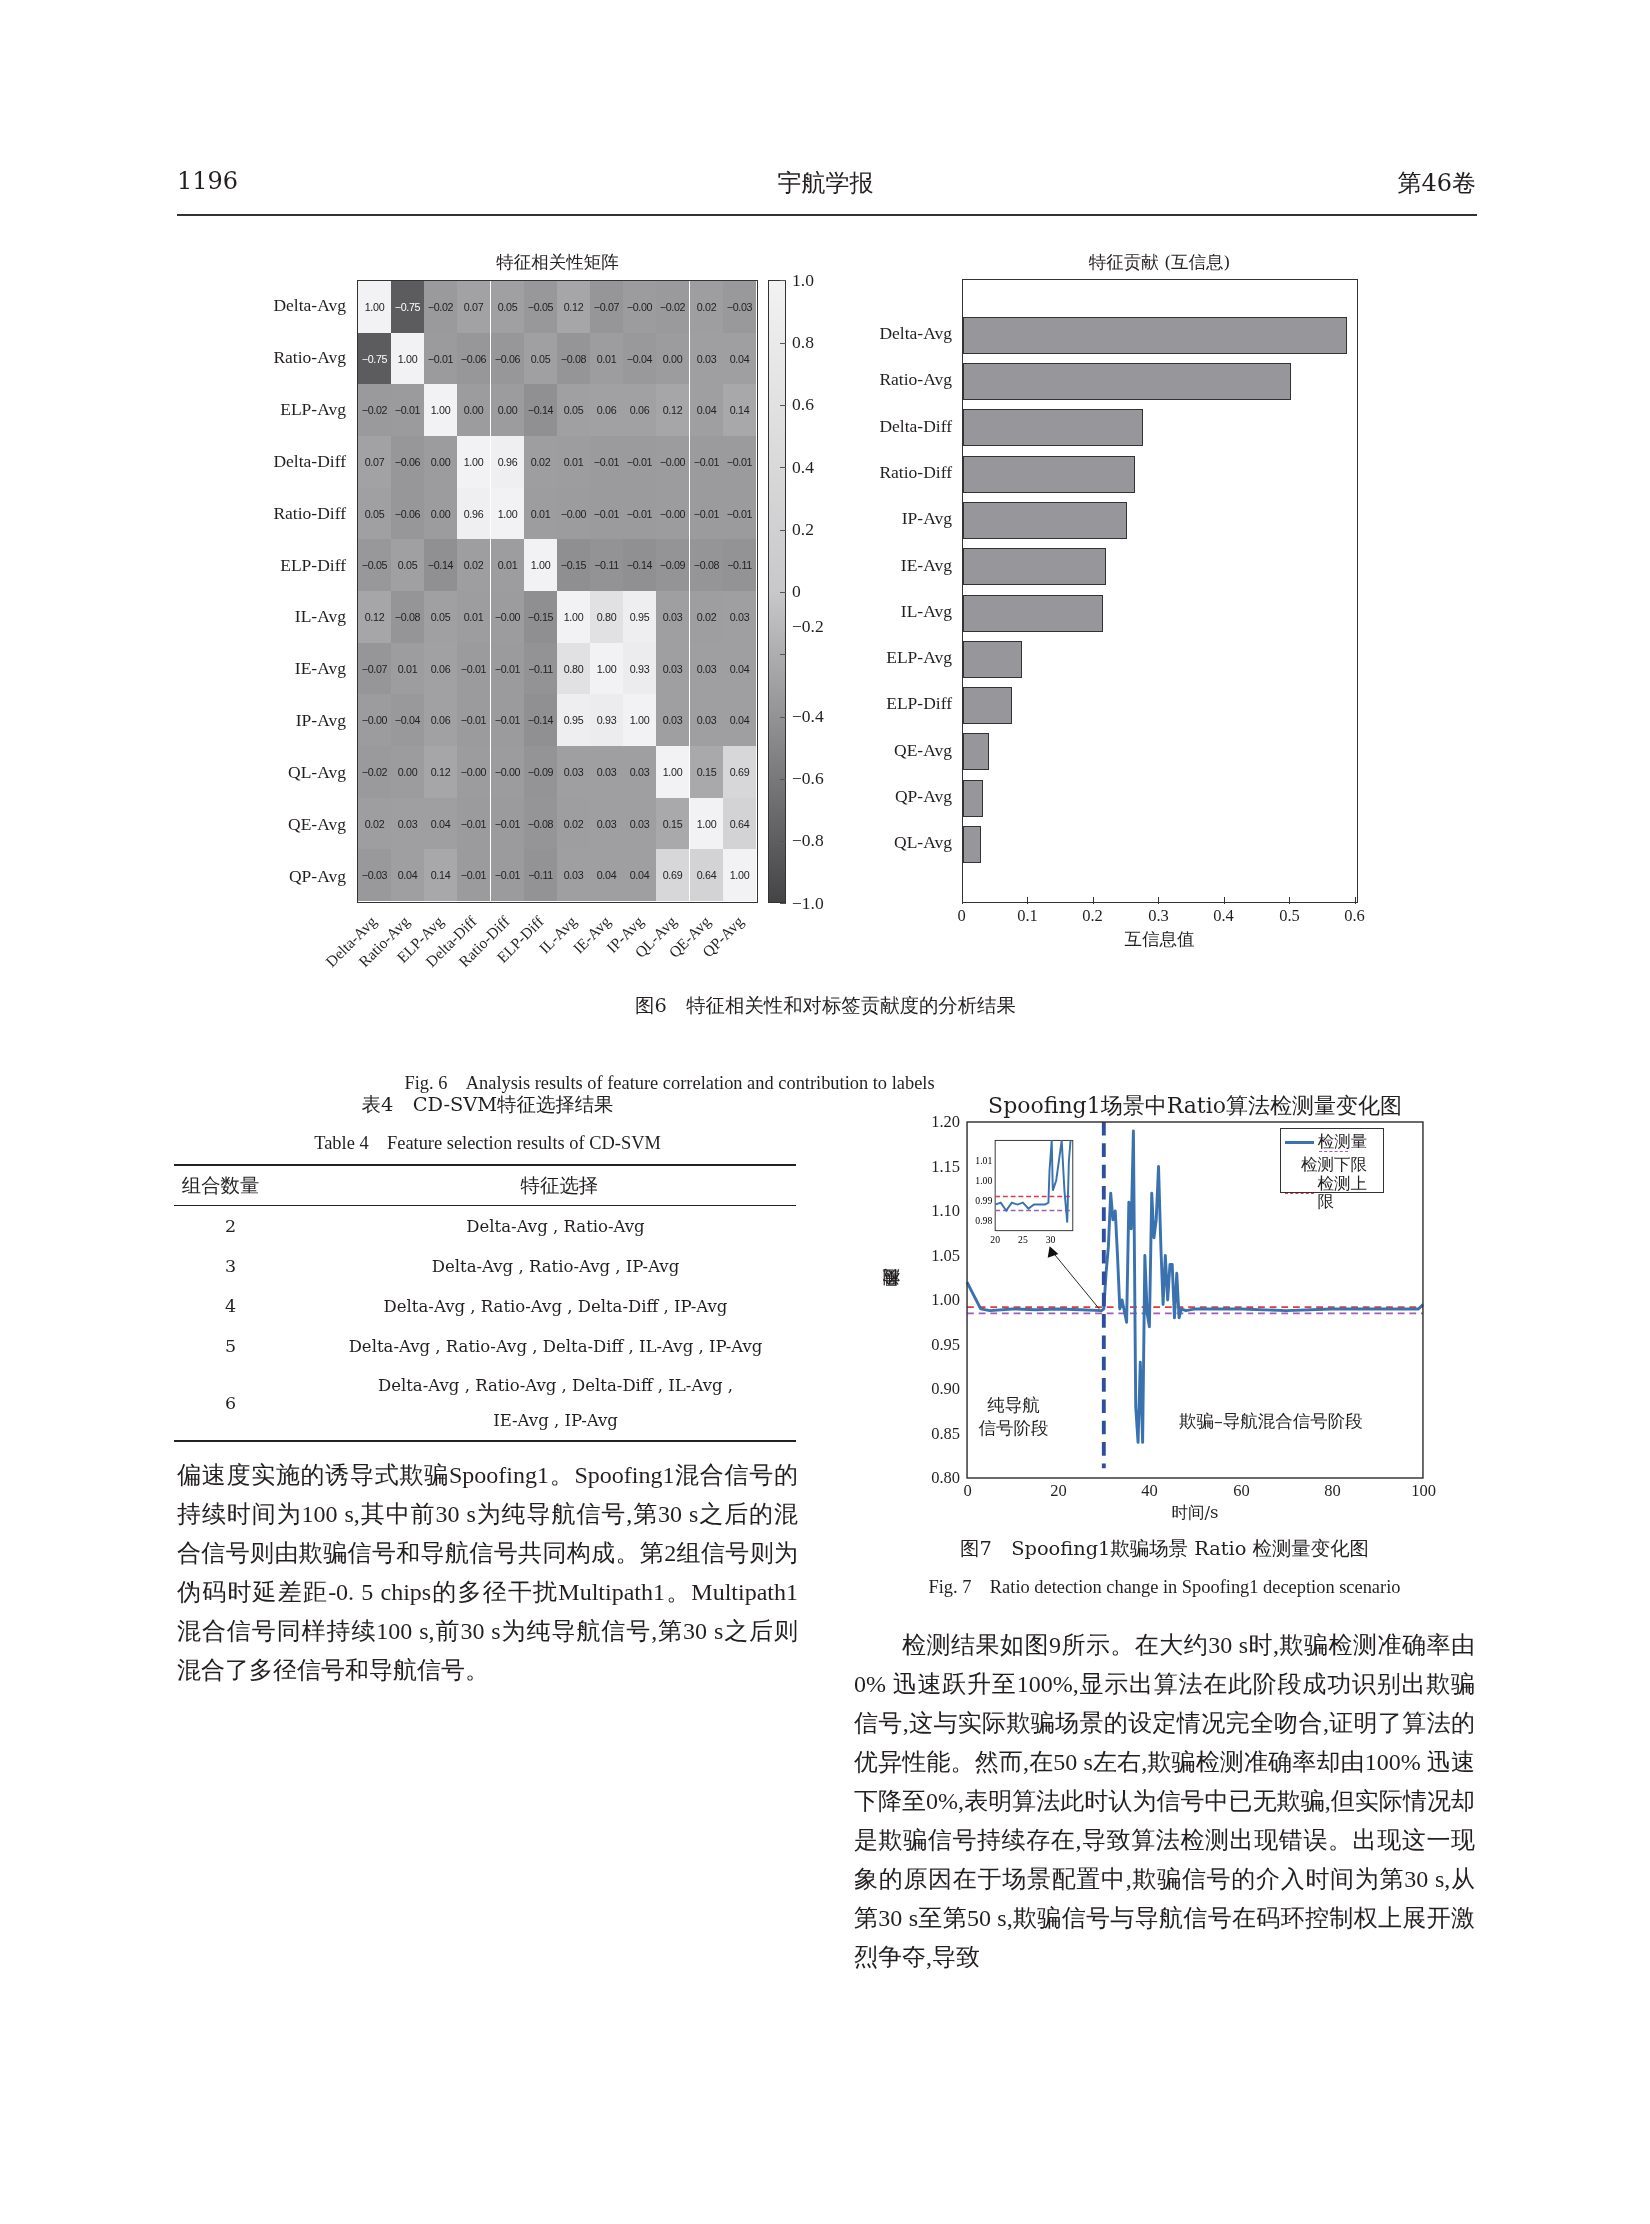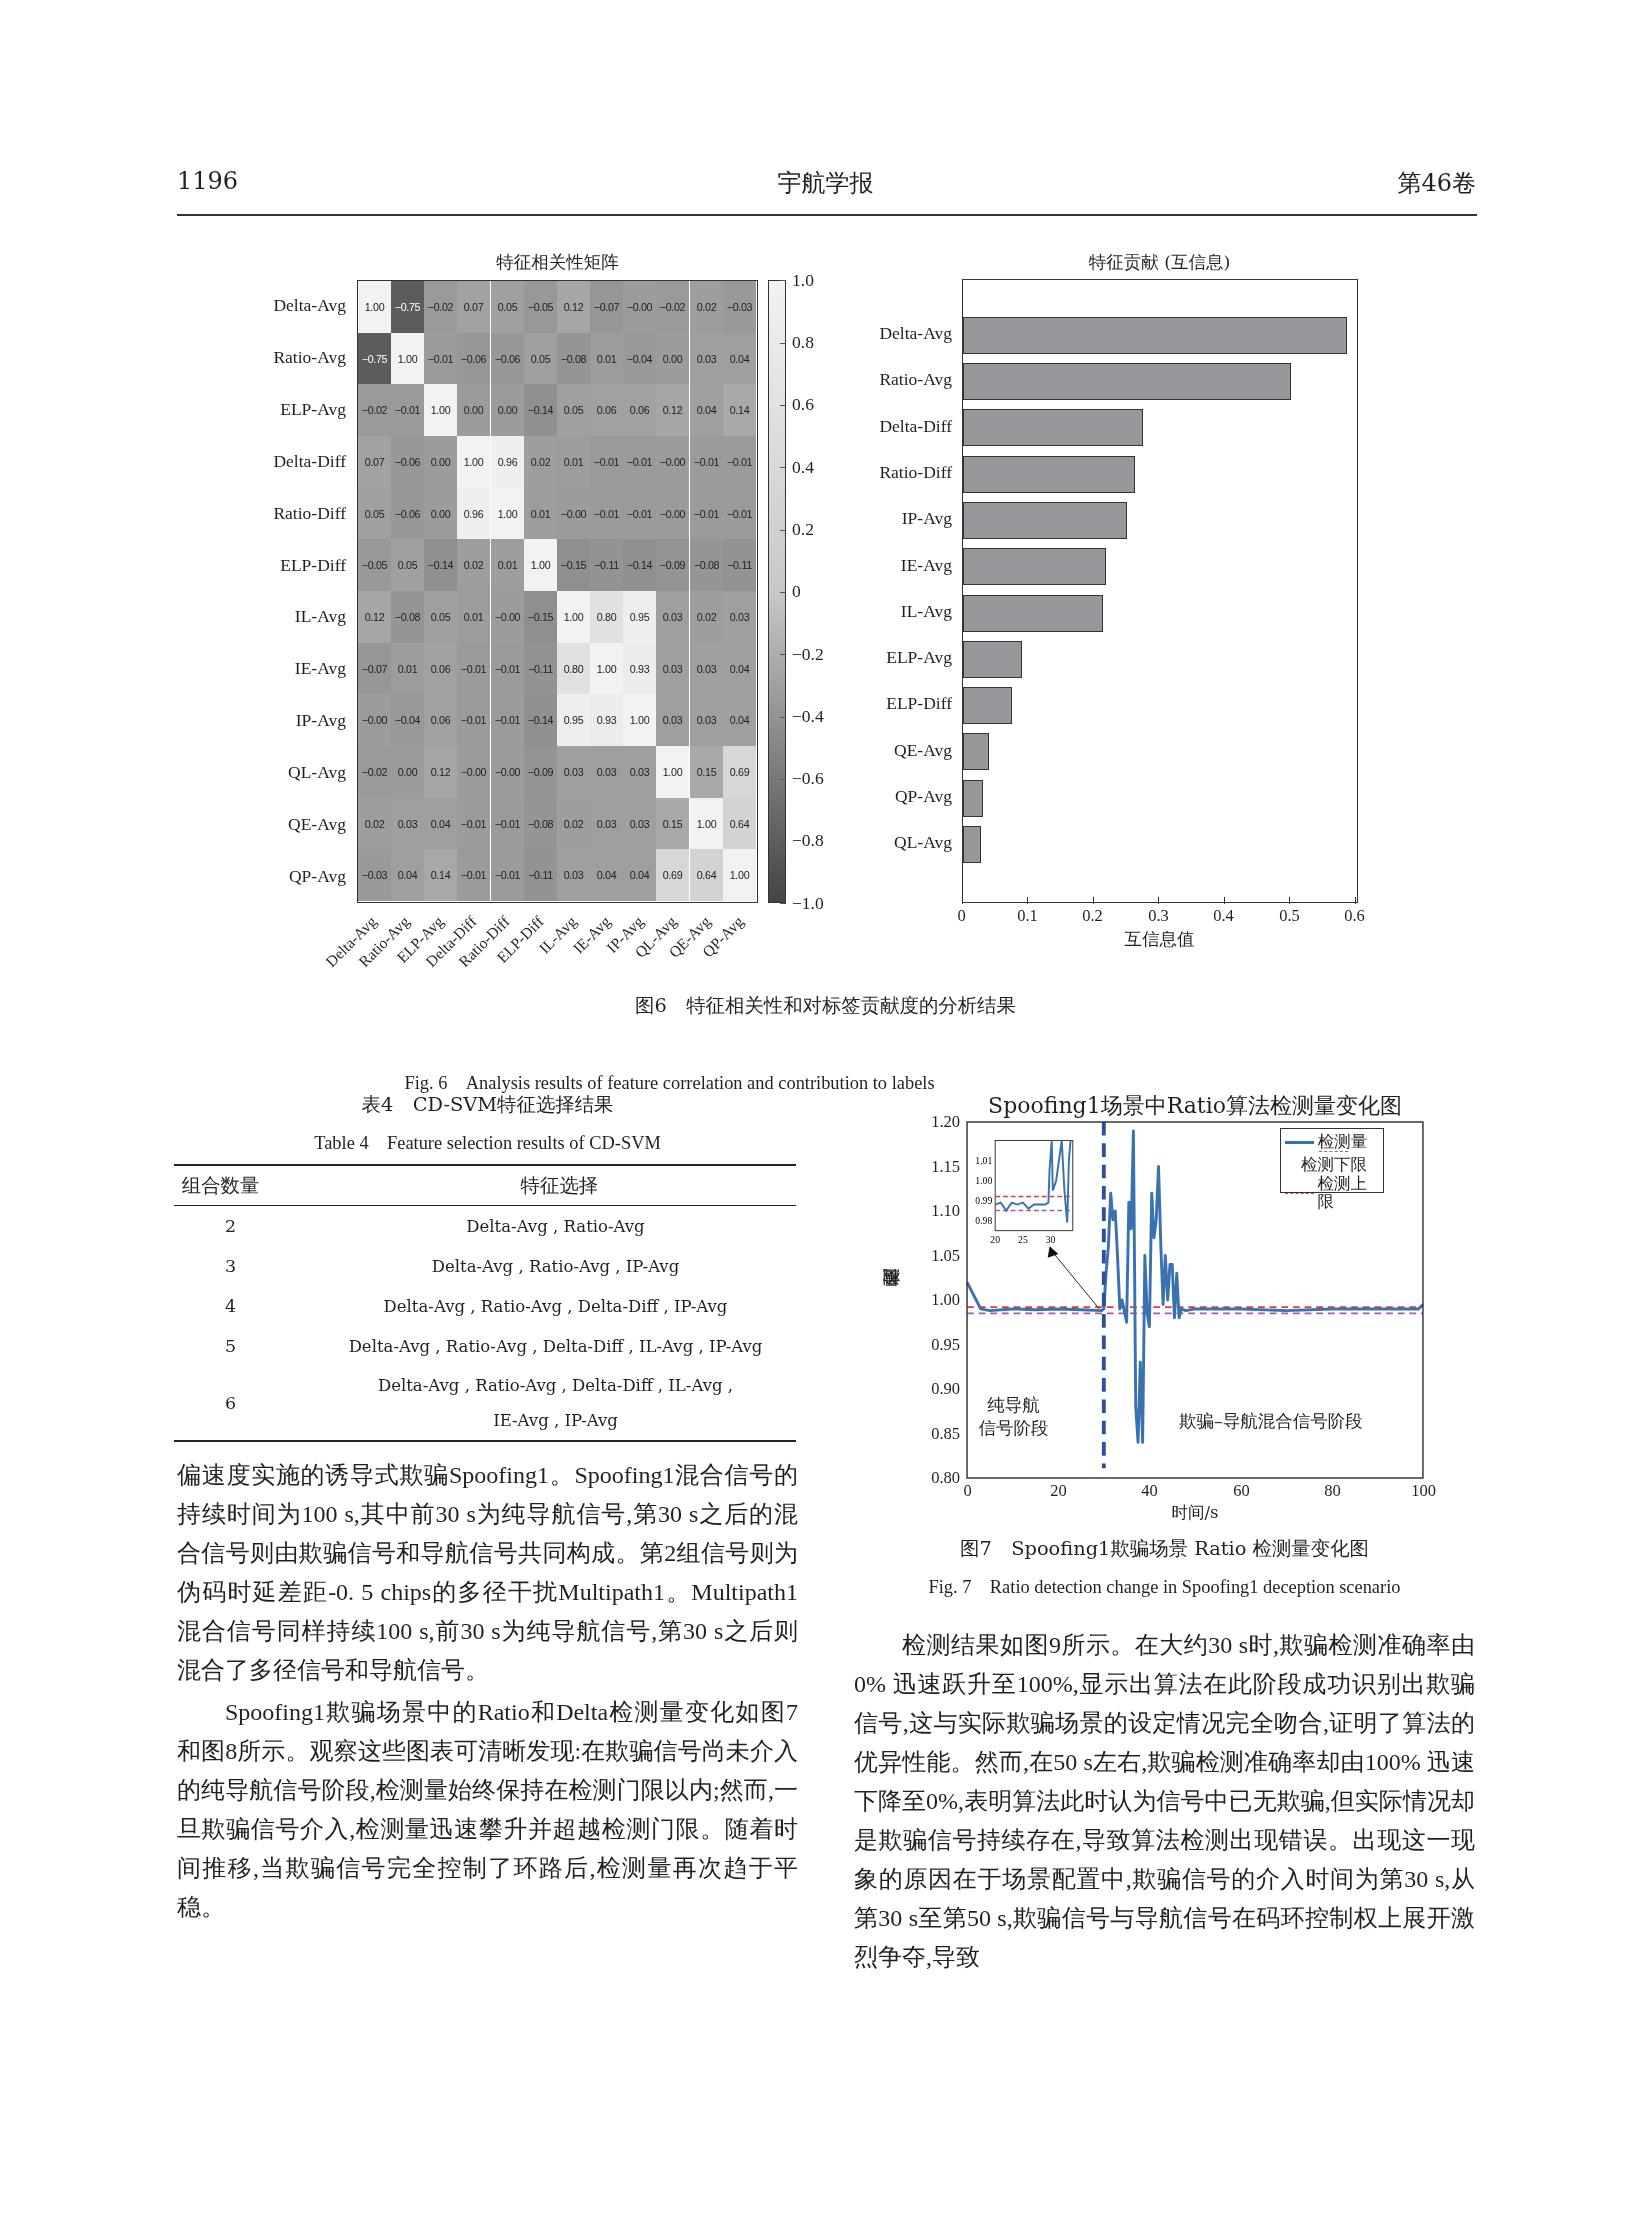--- a/index.html
+++ b/index.html
@@ -212,21 +212,21 @@
     <div class="abs cb-tick" style="left: 792px; top: 332px;">0.8</div>
     <div class="abs" style="left: 780px; top: 405px; width: 5.8px; height: 1px; background: rgb(85, 85, 85);"></div>
     <div class="abs cb-tick" style="left: 792px; top: 394px;">0.6</div>
     <div class="abs" style="left: 780px; top: 467px; width: 5.8px; height: 1px; background: rgb(85, 85, 85);"></div>
     <div class="abs cb-tick" style="left: 792px; top: 457px;">0.4</div>
     <div class="abs" style="left: 780px; top: 530px; width: 5.8px; height: 1px; background: rgb(85, 85, 85);"></div>
     <div class="abs cb-tick" style="left: 792px; top: 519px;">0.2</div>
     <div class="abs" style="left: 780px; top: 592px; width: 5.8px; height: 1px; background: rgb(85, 85, 85);"></div>
     <div class="abs cb-tick" style="left: 792px; top: 581px;">0</div>
     <div class="abs" style="left: 780px; top: 654px; width: 5.8px; height: 1px; background: rgb(85, 85, 85);"></div>
-    <div class="abs cb-tick" style="left: 792px; top: 644px; text-align: right;">−0.2</div>
+    <div class="abs cb-tick" style="left: 792px; top: 616px; text-align: right;">−0.2</div>
     <div class="abs" style="left: 780px; top: 717px; width: 5.8px; height: 1px; background: rgb(85, 85, 85);"></div>
     <div class="abs cb-tick" style="left: 792px; top: 706px;">−0.4</div>
     <div class="abs" style="left: 780px; top: 779px; width: 5.8px; height: 1px; background: rgb(85, 85, 85);"></div>
     <div class="abs cb-tick" style="left: 792px; top: 768px;">−0.6</div>
     <div class="abs" style="left: 780px; top: 841px; width: 5.8px; height: 1px; background: rgb(85, 85, 85);"></div>
     <div class="abs cb-tick" style="left: 792px; top: 830px;">−0.8</div>
     <div class="abs" style="left: 780px; top: 903px; width: 5.8px; height: 1px; background: rgb(85, 85, 85);"></div>
     <div class="abs cb-tick" style="left: 792px; top: 893px;">−1.0</div>
   </div>
 
@@ -374,18 +374,17 @@
     <span style="display:inline-block;width:29px;border-top:1.9px dashed #e03a3a;"></span>
     <span>检测上限</span>
     </div>
 </div>
 
 <div class="abs caption-cn" style="left:854px;width:621px;top:1535px;">图7　Spoofing1欺骗场景 Ratio 检测量变化图</div>
 <div class="abs caption-en" style="left:854px;width:621px;top:1574px;">Fig. 7　Ratio detection change in Spoofing1 deception scenario</div>
 
 <div class="abs para" style="left:177px;top:1456px;width:621px;">
   <p>偏速度实施的诱导式欺骗Spoofing1。Spoofing1混合信号的持续时间为100 s,其中前30 s为纯导航信号,第30 s之后的混合信号则由欺骗信号和导航信号共同构成。第2组信号则为伪码时延差距-0. 5 chips的多径干扰Multipath1。Multipath1混合信号同样持续100 s,前30 s为纯导航信号,第30 s之后则混合了多径信号和导航信号。</p>
-  <p style="text-indent:2em;margin-top:2.9px;">Spoofing1欺骗场景中的Ratio和Delta检测量变化如图7和图8所示。观察这些图表可清晰发现:在欺骗信号尚未介入的纯导航信号阶段,检测量始终保持在检测门限以内;然而,一旦欺骗信号介入,检测量迅速攀升并超越检测门限。随着时间推移,当欺骗信号完全控制了环路后,检测量再次趋于平稳。</p>
 </div>
 <div class="abs para" style="left:854px;top:1626px;width:621px;">
   <p style="text-indent:2em;">检测结果如图9所示。在大约30 s时,欺骗检测准确率由0% 迅速跃升至100%,显示出算法在此阶段成功识别出欺骗信号,这与实际欺骗场景的设定情况完全吻合,证明了算法的优异性能。然而,在50 s左右,欺骗检测准确率却由100% 迅速下降至0%,表明算法此时认为信号中已无欺骗,但实际情况却是欺骗信号持续存在,导致算法检测出现错误。出现这一现象的原因在于场景配置中,欺骗信号的介入时间为第30 s,从第30 s至第50 s,欺骗信号与导航信号在码环控制权上展开激烈争夺,导致</p>
 </div>
 
 
 </body></html>

